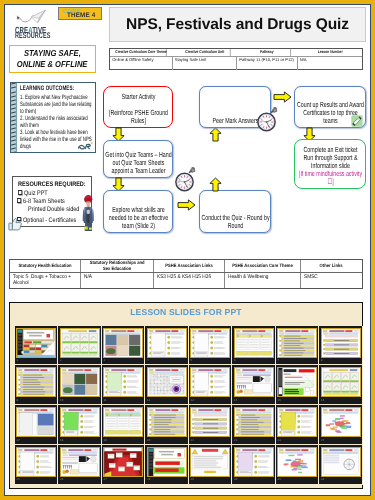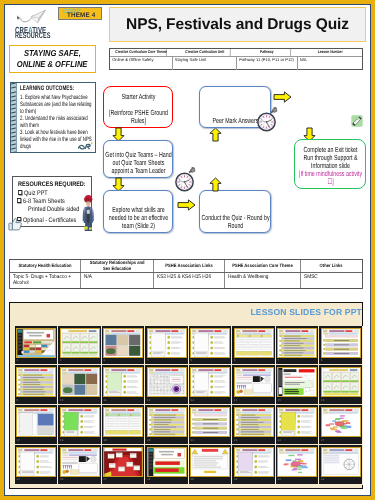--- a/index.html
+++ b/index.html
@@ -92,21 +92,21 @@
  #bottable .c{border-right:0.8px solid #888;display:flex;align-items:center;justify-content:center;
    overflow:hidden;}
  #bottable .c:last-child{border-right:none;}
  #bottable .hr .c span{font-size:4.7px;font-weight:bold;color:#111;text-align:center;line-height:5.6px;
    display:block;transform:scaleX(0.88);white-space:pre-line;}
  #bottable .dr .c{justify-content:flex-start;align-items:flex-start;padding:1.4px 1px 0 2.5px;}
  #bottable .dr .c span{font-size:5.3px;color:#111;text-align:left;line-height:6.2px;display:block;transform:scaleX(0.90);transform-origin:left top;}
  .b1{width:71px}.b2{width:73px}.b3{width:71px}.b4{width:76px}.b5{width:61px}
  
  #slidepanel{left:9px;top:302px;width:354px;height:187px;background:#F5E9CE;border:1.3px solid #111;}
- #slidetitle{position:absolute;left:0;top:3.5px;width:100%;text-align:right;
+ #slidetitle{position:absolute;left:0;top:3.5px;width:100%;text-align:center;
    font-size:8.6px;font-weight:bold;color:#5B9BD5;letter-spacing:0.15px;}
  #grid{position:absolute;left:4.6px;top:22.5px;width:356px;display:flex;flex-wrap:wrap;}
  .thumb{width:43.5px;height:39.8px;position:relative;background:#17191c;
    border-right:0.9px solid #F5E9CE;border-bottom:0.9px solid #F5E9CE;}
  .thumb .pg{position:absolute;left:1.6px;top:2.2px;width:40px;height:30px;
    background:#fff;overflow:hidden;border:0.7px solid #C9A227;}
  .thumb .num{position:absolute;left:2px;top:33.6px;font-size:2.8px;color:#8b8b8b;line-height:3px;}
 </style>
 </head>
 <body>
@@ -260,20 +260,25 @@
   <div class="a fbox blue" id="f-peer" style="left:199px;top:85.5px;width:72px;height:42px">
     <div class="w">
     <span>Peer Mark Answers</span>
     </div>
   </div>
 
   <svg class="a arr" style="left:273px;top:91px;width:19px;height:12px" viewBox="0 0 19 12">
     <path d="M1 3.6 L1 8.4 L11.4 8.4 L11.4 11.1 L18 6 L11.4 0.9 L11.4 3.6 Z" fill="#FFF200" stroke="#1a1a1a" stroke-width="0.9" stroke-linejoin="round"></path>
   </svg>
 
+  <div class="a fbox blue" id="f-count" style="left:294px;top:85.5px;width:72px;height:42px">
+    <div class="w">
+    <span>Count up Results and Award Certificates to top three teams</span>
+    </div>
+  </div>
   <svg class="a arr" style="left:303px;top:127px;width:13px;height:15px" viewBox="0 0 13 15">
     <path d="M3.9 1 L9.1 1 L9.1 8.6 L12.1 8.6 L6.5 14 L0.9 8.6 L3.9 8.6 Z" fill="#FFF200" stroke="#1a1a1a" stroke-width="0.9" stroke-linejoin="round"></path>
   </svg>
   <div class="a fbox green" id="f-exit" style="left:294px;top:139px;width:72px;height:50px">
     <div class="w">
       <span>Complete an Exit ticket</span>
       <span>Run through Support &amp; Information slide</span>
       <span class="mg">[If time mindfulness activity ☐]</span>
     </div>
   </div>

